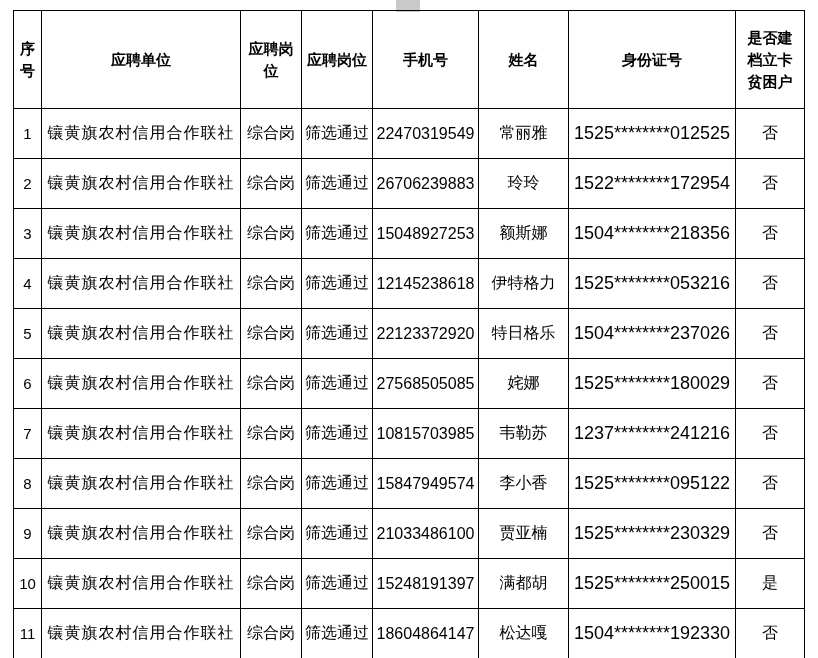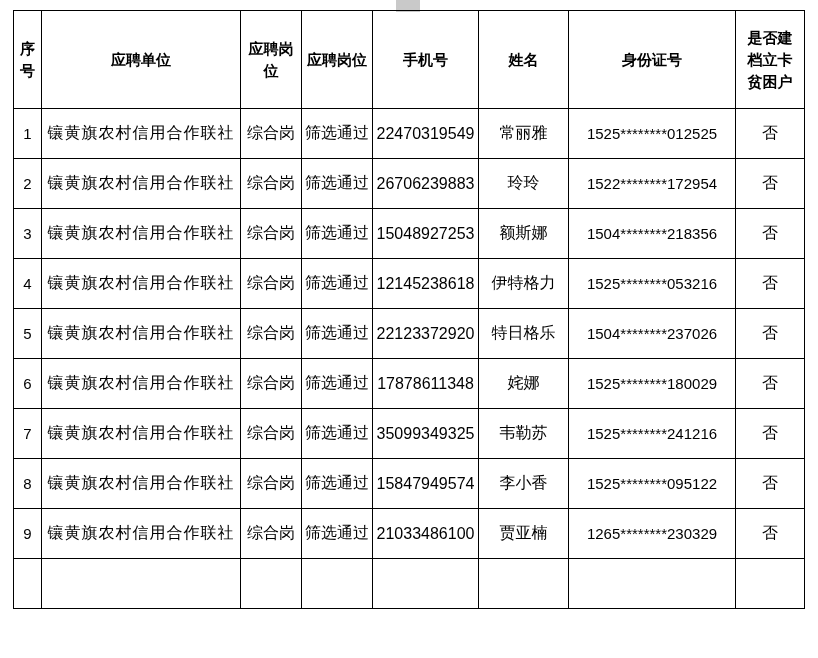--- a/index.html
+++ b/index.html
@@ -56,21 +56,21 @@
   .applicants tbody tr {
     height: 50px;
   }
   .applicants td {
     font-size: 16px;
   }
   .applicants td:nth-child(2) {
     letter-spacing: 1px;
   }
   .applicants td:nth-child(7) {
-    font-size: 15px;
+    font-size: 18px;
   }
   .applicants td:nth-child(1) {
     font-size: 15px;
   }
 </style>
 </head>
 <body>
 
 <div class="scroll-artifact"></div>
 
@@ -146,53 +146,73 @@
     <td>22123372920</td>
     <td>特日格乐</td>
     <td>1504********237026</td>
     <td>否</td>
   </tr>
       <tr>
     <td>6</td>
     <td>镶黄旗农村信用合作联社</td>
     <td>综合岗</td>
     <td>筛选通过</td>
-    <td>17878611348</td>
+    <td>27568505085</td>
     <td>姹娜</td>
     <td>1525********180029</td>
     <td>否</td>
   </tr>
       <tr>
     <td>7</td>
     <td>镶黄旗农村信用合作联社</td>
     <td>综合岗</td>
     <td>筛选通过</td>
-    <td>35099349325</td>
+    <td>10815703985</td>
     <td>韦勒苏</td>
-    <td>1525********241216</td>
+    <td>1237********241216</td>
     <td>否</td>
   </tr>
       <tr>
     <td>8</td>
     <td>镶黄旗农村信用合作联社</td>
     <td>综合岗</td>
     <td>筛选通过</td>
     <td>15847949574</td>
     <td>李小香</td>
     <td>1525********095122</td>
     <td>否</td>
   </tr>
       <tr>
     <td>9</td>
     <td>镶黄旗农村信用合作联社</td>
     <td>综合岗</td>
     <td>筛选通过</td>
     <td>21033486100</td>
     <td>贾亚楠</td>
-    <td>1265********230329</td>
+    <td>1525********230329</td>
+    <td>否</td>
+  </tr>
+      <tr>
+    <td>10</td>
+    <td>镶黄旗农村信用合作联社</td>
+    <td>综合岗</td>
+    <td>筛选通过</td>
+    <td>15248191397</td>
+    <td>满都胡</td>
+    <td>1525********250015</td>
+    <td>是</td>
+  </tr>
+      <tr>
+    <td>11</td>
+    <td>镶黄旗农村信用合作联社</td>
+    <td>综合岗</td>
+    <td>筛选通过</td>
+    <td>18604864147</td>
+    <td>松达嘎</td>
+    <td>1504********192330</td>
     <td>否</td>
   </tr>
       <tr>
     <td></td>
     <td></td>
     <td></td>
     <td></td>
     <td></td>
     <td></td>
     <td></td>

